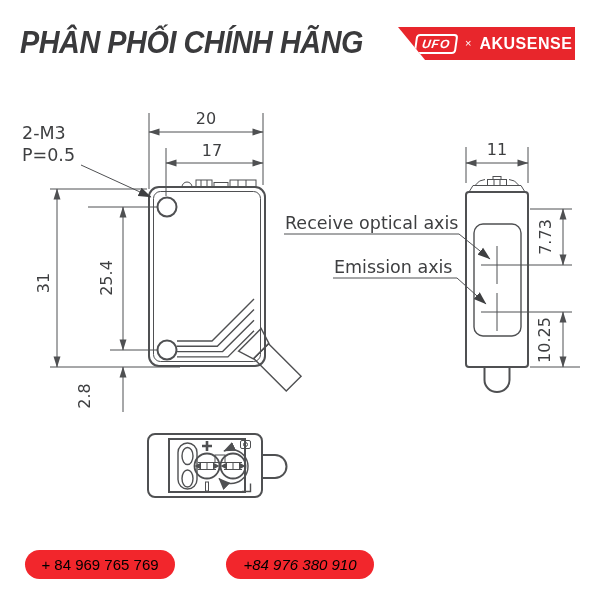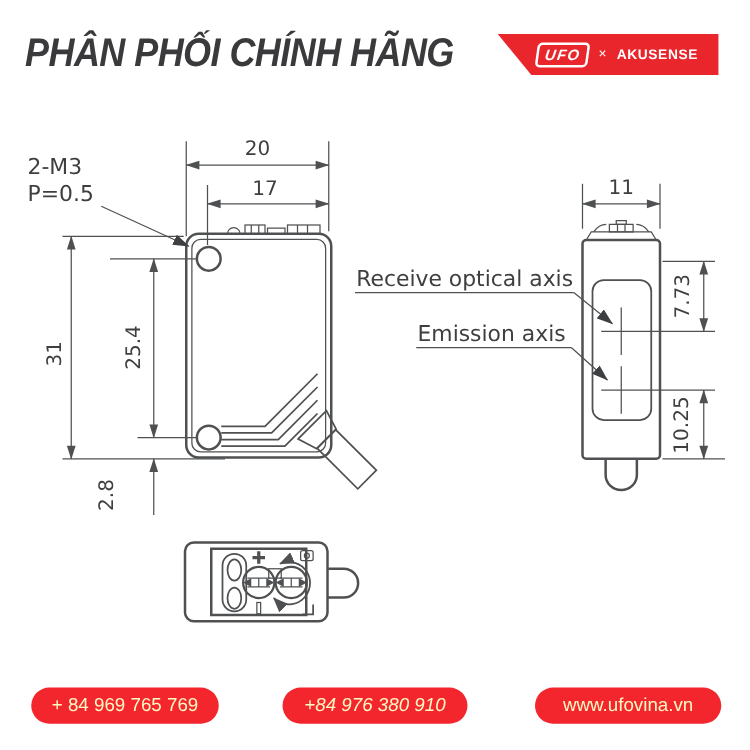--- a/index.html
+++ b/index.html
@@ -10,33 +10,33 @@
          color:#3a3a3c;letter-spacing:-.5px;transform:scaleX(.9);transform-origin:left center;
          white-space:nowrap;}
   .banner{position:absolute;left:398px;top:27px;width:177px;height:33px;background:#e8262c;
           clip-path:polygon(0 0,100% 0,100% 100%,15.3% 100%);
           display:flex;align-items:center;justify-content:center;gap:8px;padding-left:14px;
           box-sizing:border-box;}
   .ufo-box{border:2px solid #fff;border-radius:4px;padding:0 5px;color:#fff;font-size:12px;
            font-weight:900;font-style:italic;letter-spacing:1px;transform:skewX(-8deg);
            line-height:16px;}
   .logo-x{color:#fff;font-size:11px;line-height:11px;}
-  .partner{color:#fff;font-size:11px;font-weight:bold;letter-spacing:.5px;}
+  .partner{color:#fff;font-size:16px;font-weight:bold;letter-spacing:.5px;}
   
   svg.dwg{position:absolute;left:0;top:0;}
   .ln{stroke:#4f5052;fill:none;}
   .thin{stroke-width:1;}
   .med{stroke-width:1.4;}
   .thk{stroke-width:2;}
   svg text{fill:#3e3f41;font-family:"DejaVu Sans","Liberation Sans",sans-serif;stroke:none;}
   .dimtxt{font-size:16px;}
   .lbltxt{font-size:17.5px;}
   
   .pill{position:absolute;top:550px;height:29px;background:#f2262c;border-radius:15px;
-        color:#fef9c3;font-size:15px;display:flex;align-items:center;justify-content:center;}
+        color:#000000;font-size:15px;display:flex;align-items:center;justify-content:center;}
   .pill1{left:25px;width:150px;}
   .pill2{left:226px;width:148px;font-style:italic;}
   .pill3{left:428px;width:149px;}
 </style>
 </head>
 <body>
 
 <div class="stage">
 
   <div class="title">PHÂN PHỐI CHÍNH HÃNG</div>
@@ -225,15 +225,14 @@
         <line class="ln thin" x1="233" y1="462.5" x2="233" y2="469.5"></line>
         <polygon points="220.5,466 227,462.5 227,469.5" fill="#4f5052"></polygon>
         <polygon points="245.5,466 239,462.5 239,469.5" fill="#4f5052"></polygon>
         <path class="ln med" d="M224,451 A17,17 0 1 1 219,478.5" marker-start="url(#arrS)" marker-end="url(#arrS)"></path>
       </g>
     </g>
   </svg>
 
   <div class="pill pill1">+ 84 969 765 769</div>
   <div class="pill pill2">+84 976 380 910</div>
-  <div class="pill pill3">www.ufovina.vn</div>
 
 </div>
 
 </body></html>

